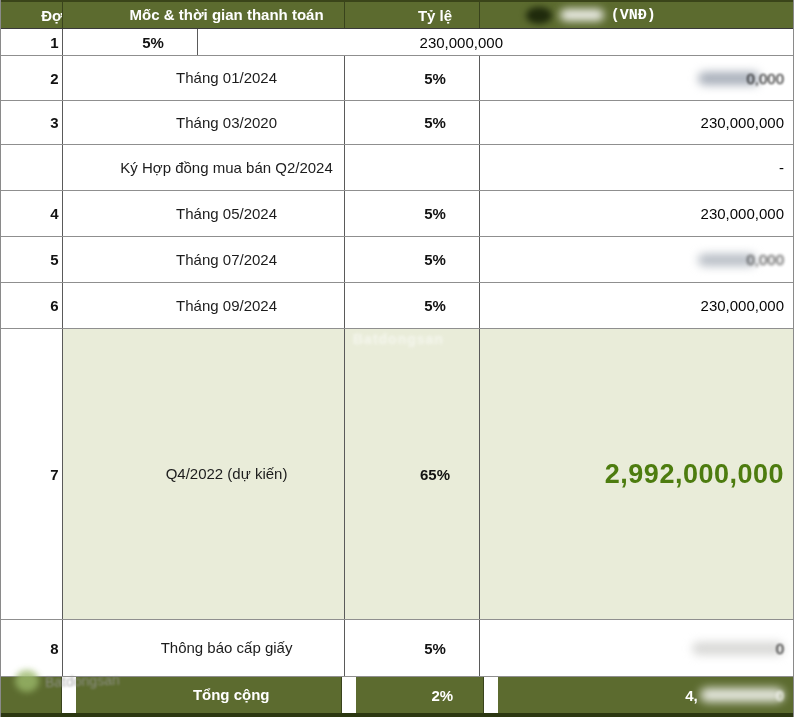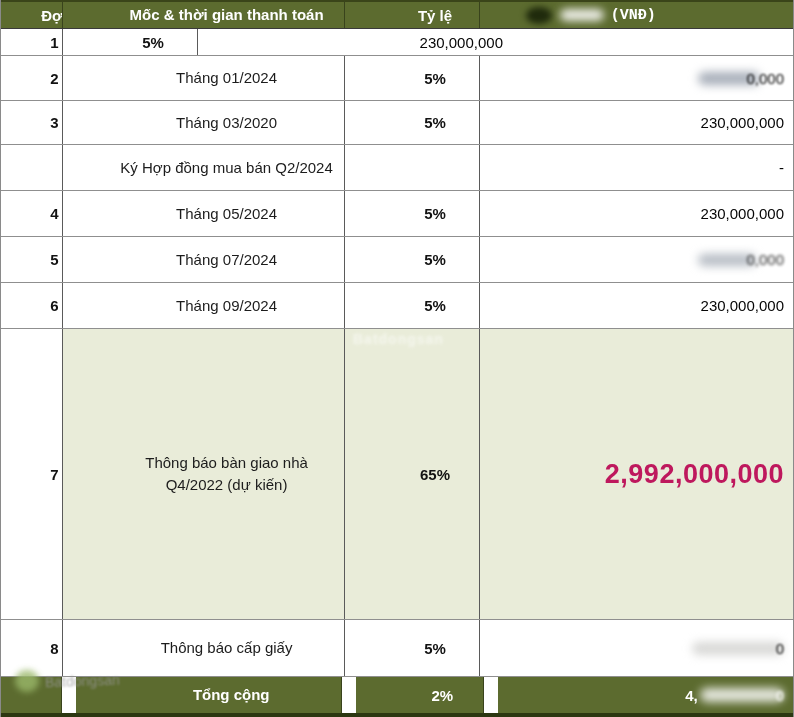--- a/index.html
+++ b/index.html
@@ -40,21 +40,21 @@
   .header-row .cell, .total-row .cell {
     background:#5c6b2f; color:#ffffff; font-weight:700;
     border-right:1px solid #39431c;
   }
   .header-row .c4, .total-row .c4 { border-right:none; }
   .header-row .c4 { justify-content:flex-start;font-family:Liberation Mono, monospace; }
 
   .stage { font-weight:700; color:#121212; }
   .rate  { font-weight:700; color:#121212; }
   .amount { color:#060606; }
-  .big-amount { font-size:27px; font-weight:700; color:#be185d; letter-spacing:0.5px; }
+  .big-amount { font-size:27px; font-weight:700; color:#4d7c0f; letter-spacing:0.5px; }
 
   .hl { background:#e9ecd9; }
 
   
   .smudge {
     display:inline-block; border-radius:8px;
     filter:blur(5px);
   }
   .smudge-dark-blob { width:26px; height:17px; background:#1f2a0c; border-radius:50%; filter:blur(3px); margin-right:8px; }
   .smudge-white { width:44px; height:12px; background:#f6f6f2; opacity:.95; filter:blur(4px); margin-right:7px; }
@@ -150,21 +150,20 @@
   <div class="row h46">
     <div class="cell c1 stage">6</div>
     <div class="cell c2">Tháng 09/2024</div>
     <div class="cell c3 rate">5%</div>
     <div class="cell c4 amount">230,000,000</div>
   </div>
 
   <div class="row h291">
     <div class="cell c1 stage">7</div>
     <div class="cell c2 hl">
-      <div>Thông báo bàn giao nhà</div>
       <div>Q4/2022 (dự kiến)</div>
     </div>
     <div class="cell c3 rate hl">65%</div>
     <div class="cell c4 big-amount hl">2,992,000,000</div>
   </div>
 
   <div class="row h57">
     <div class="cell c1 stage">8</div>
     <div class="cell c2">
       <div>Thông báo cấp giấy</div>

